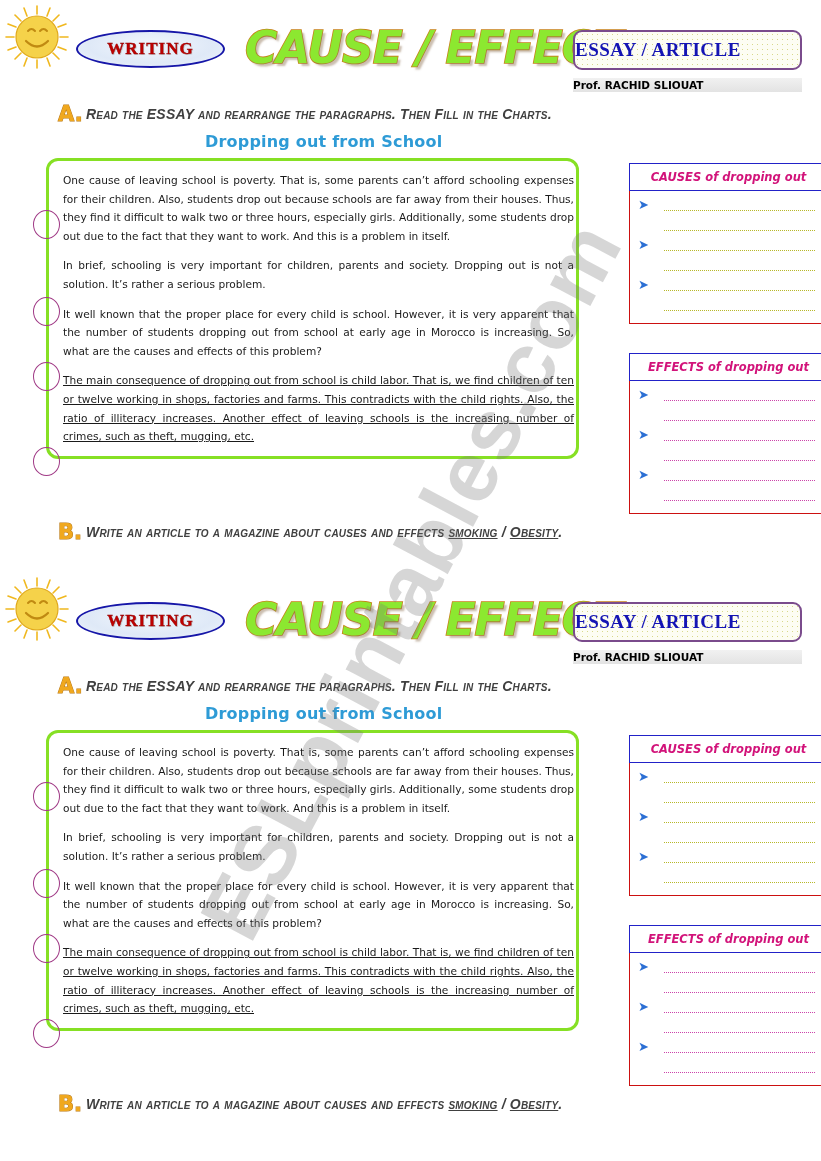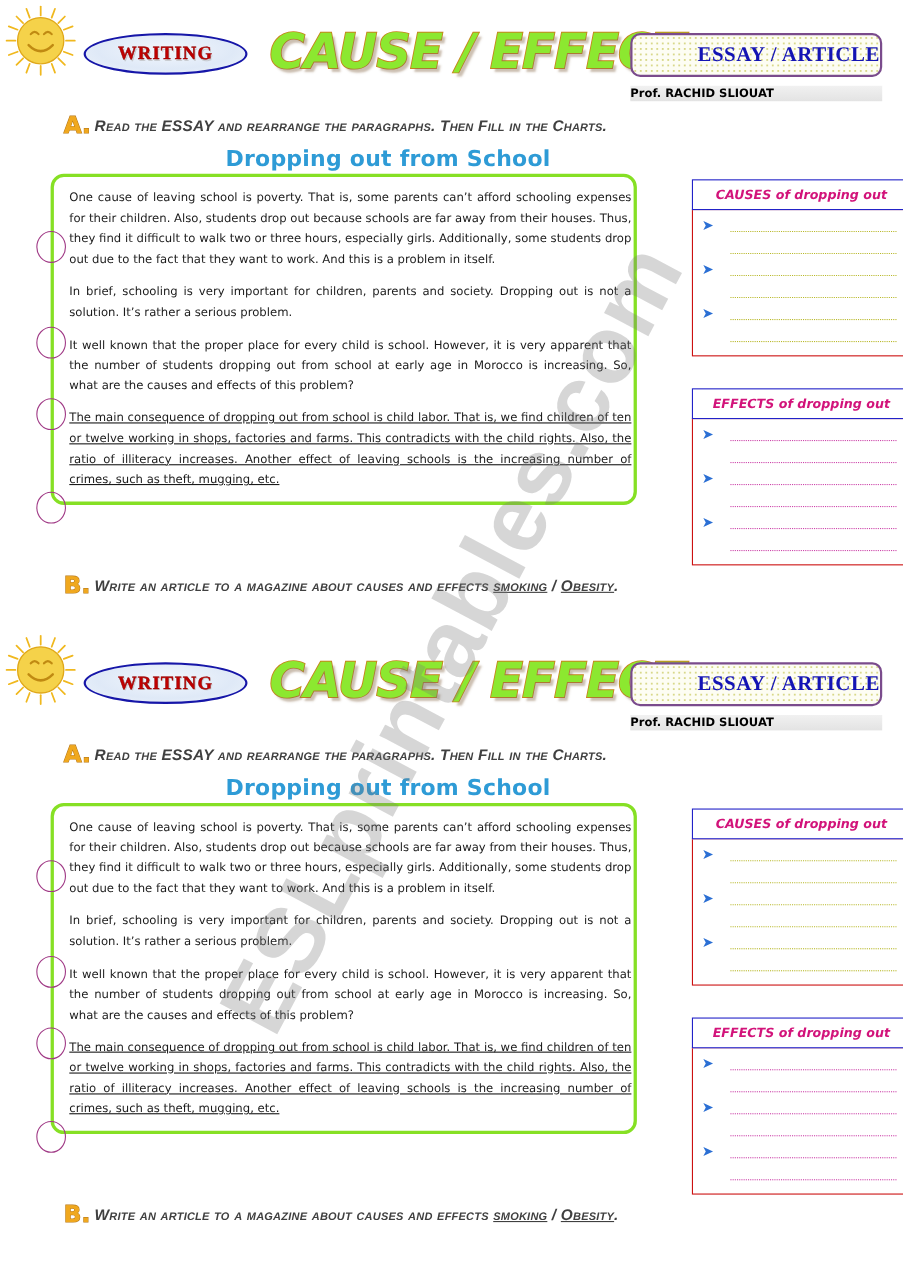--- a/index.html
+++ b/index.html
@@ -42,21 +42,21 @@
     paint-order:stroke fill;
     text-shadow:3px 3px 2px rgba(140,110,80,.45);
     white-space:nowrap;
   }
   .essaybox{
     position:absolute;left:573px;top:30px;width:225px;height:36px;
     border:2px solid #7a4b8c;border-radius:9px;
     background-color:#fdfdf3;
     background-image:radial-gradient(#d8d88a 0.7px, transparent 0.8px);
     background-size:5px 5px;
-    display:flex;align-items:center;justify-content:flex-end;
+    display:flex;align-items:center;justify-content:flex-start;
   }
   .essaybox span{
     font-family:"Liberation Serif", serif;
     font-weight:bold;font-size:19px;color:#1414b4;letter-spacing:0.5px;
   }
   .prof{
     position:absolute;left:573px;top:78px;width:225px;
     text-align:left;padding-right:4px;
     font-family:"DejaVu Sans", sans-serif;
     font-weight:bold;font-size:10.5px;color:#000;
@@ -79,21 +79,21 @@
     position:absolute;left:86px;top:4px;
     font-family:"Liberation Sans", sans-serif;
     font-style:italic;font-weight:bold;font-size:14px;
     font-variant:small-caps;
     color:#404040;letter-spacing:0.2px;white-space:nowrap;
   }
   .instr-text u{text-decoration:underline;}
   .essay-title{
     position:absolute;left:205px;top:30px;
     font-family:"DejaVu Sans", sans-serif;
-    font-weight:bold;font-size:20px;
+    font-weight:bold;font-size:16px;
     color:#2e9bd6;letter-spacing:0.2px;
   }
 
   
   .body-area{position:relative;}
   .textbox{
     position:absolute;left:46px;top:0;width:533px;
     border:3px solid #86e024;border-radius:12px;
     background:#fff;
     padding:10px 2px 10px 14px;

